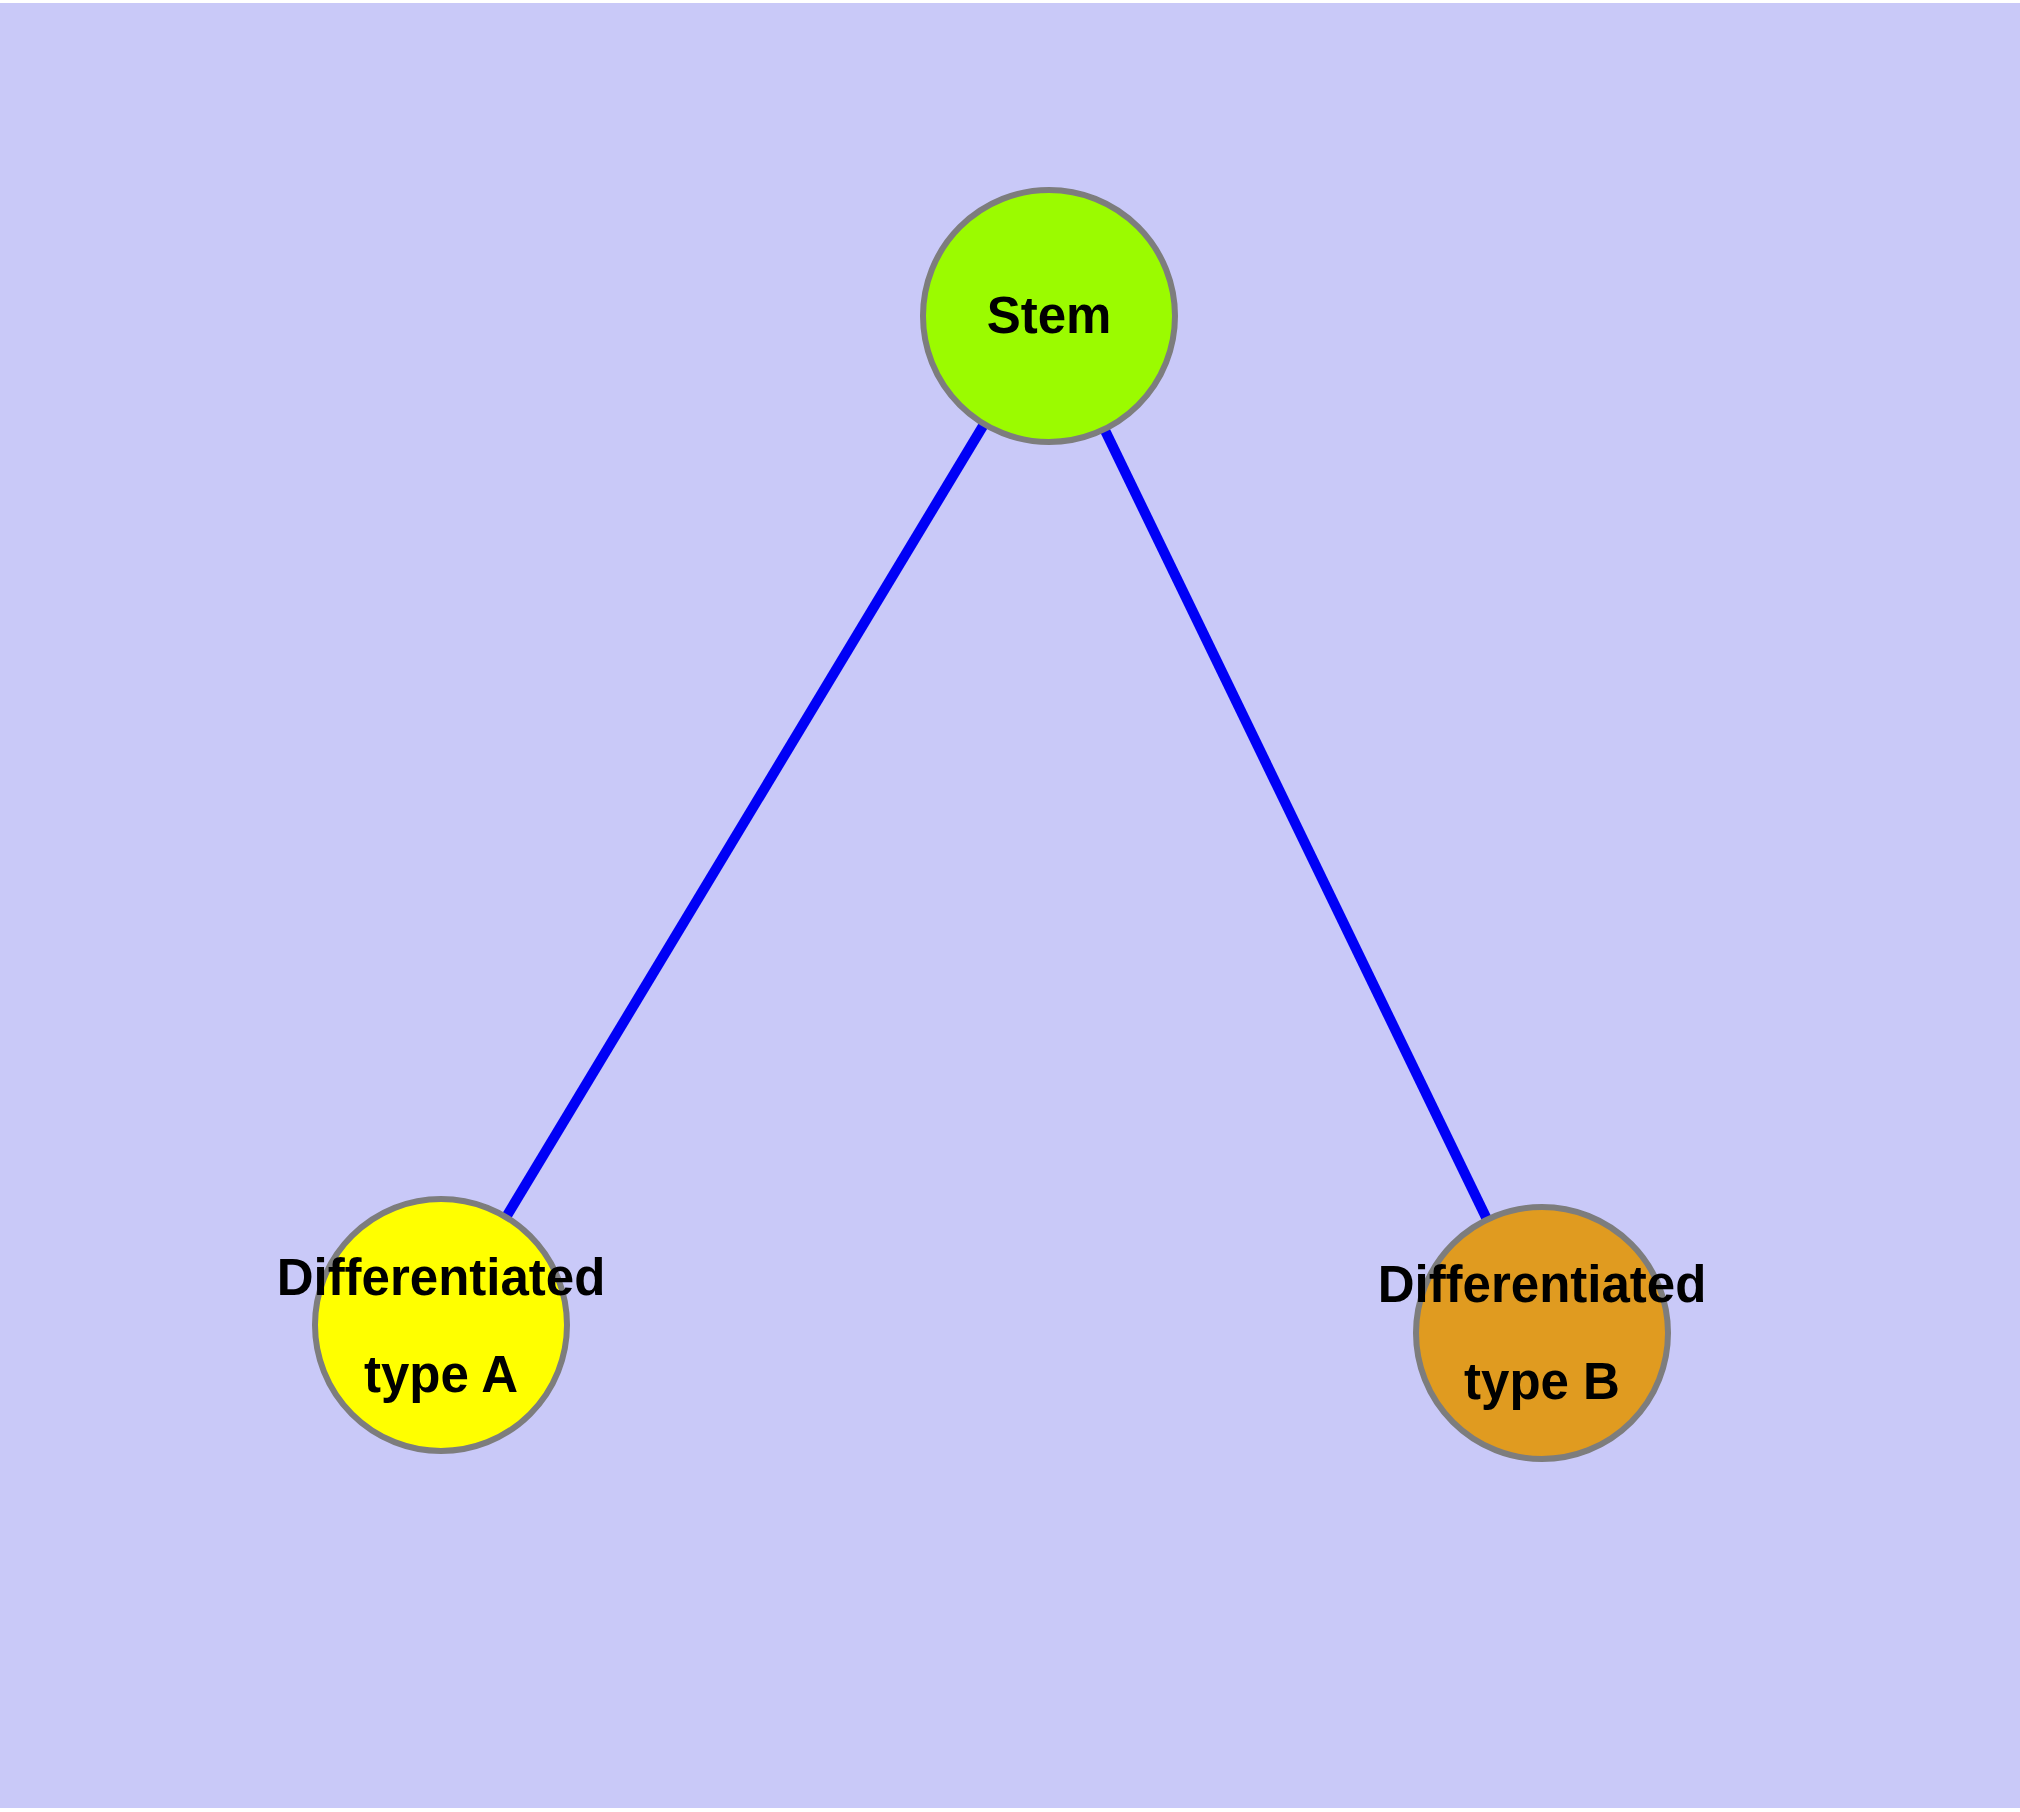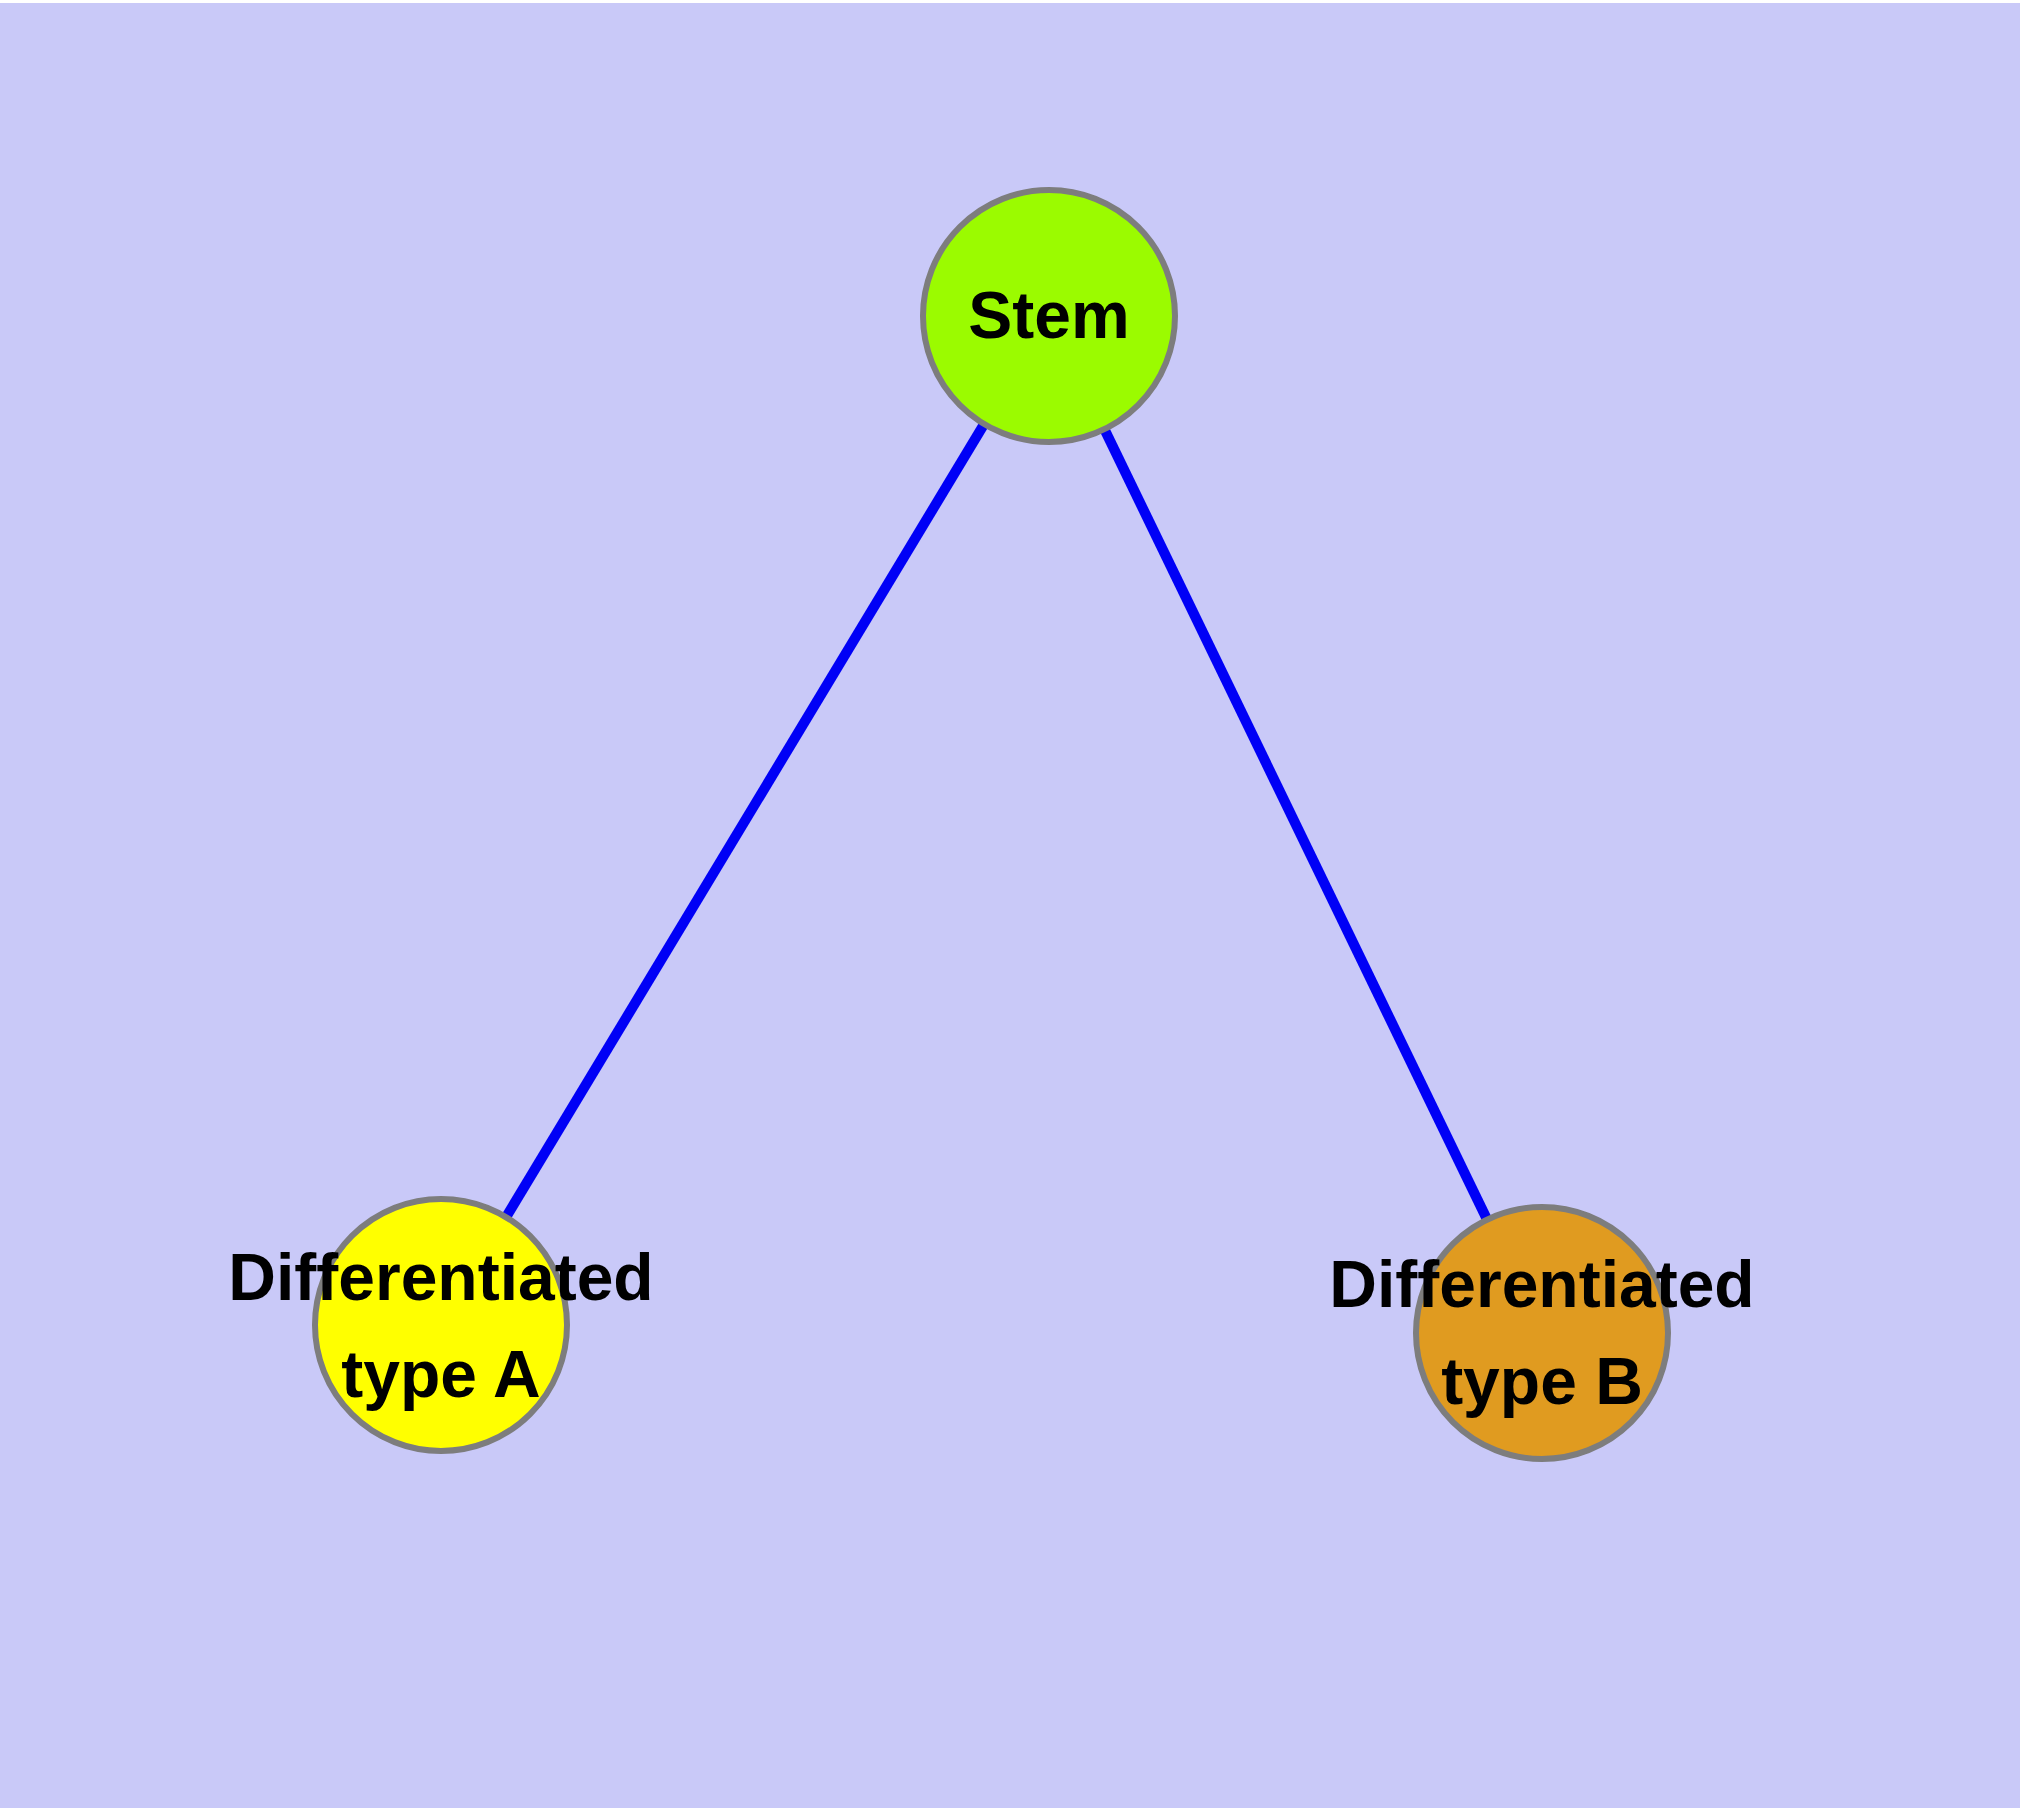--- a/index.html
+++ b/index.html
@@ -44,21 +44,21 @@
     box-sizing: border-box;
     border: 6px solid #7D7D7D;
     z-index: 2;
   }
   .node-label {
     position: absolute;
     width: 1102px;
     text-align: center;
     color: #000000;
     font-weight: bold;
-    font-size: 66px;
+    font-size: 51px;
     line-height: 97px;
     white-space: nowrap;
     z-index: 3;
   }
   .label-line { height: 97px; }
 </style>
 </head>
 <body>
 
 <div class="stage">

